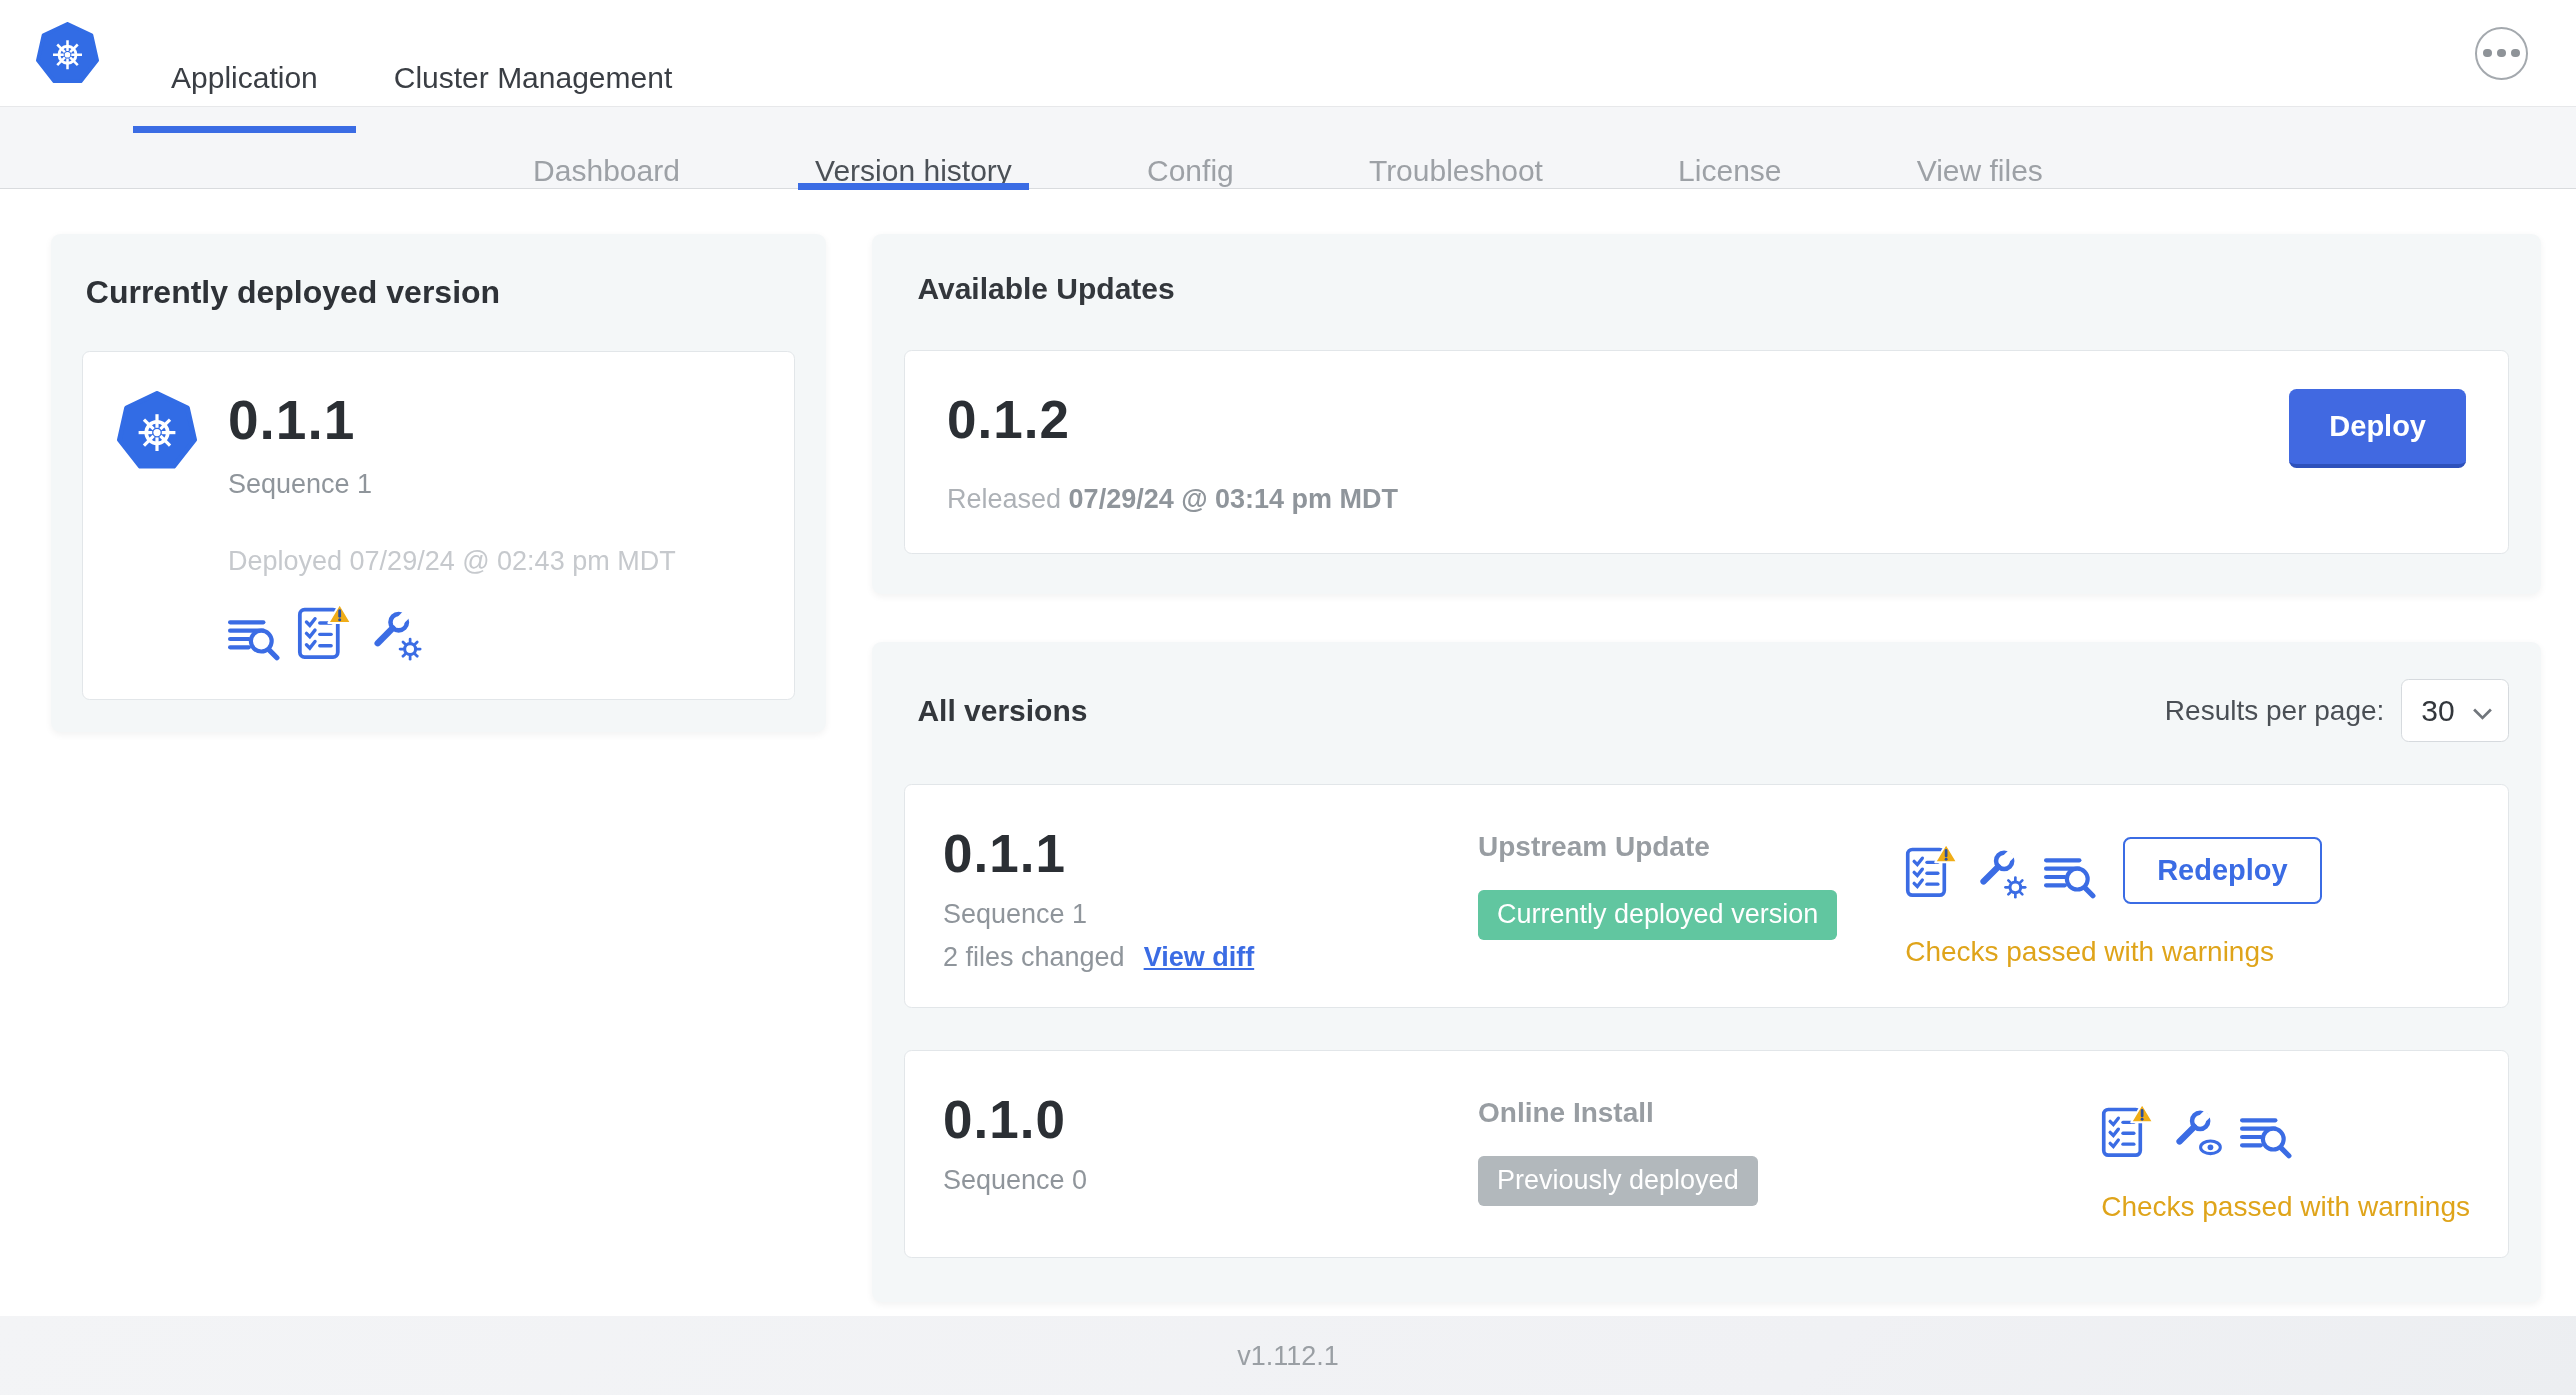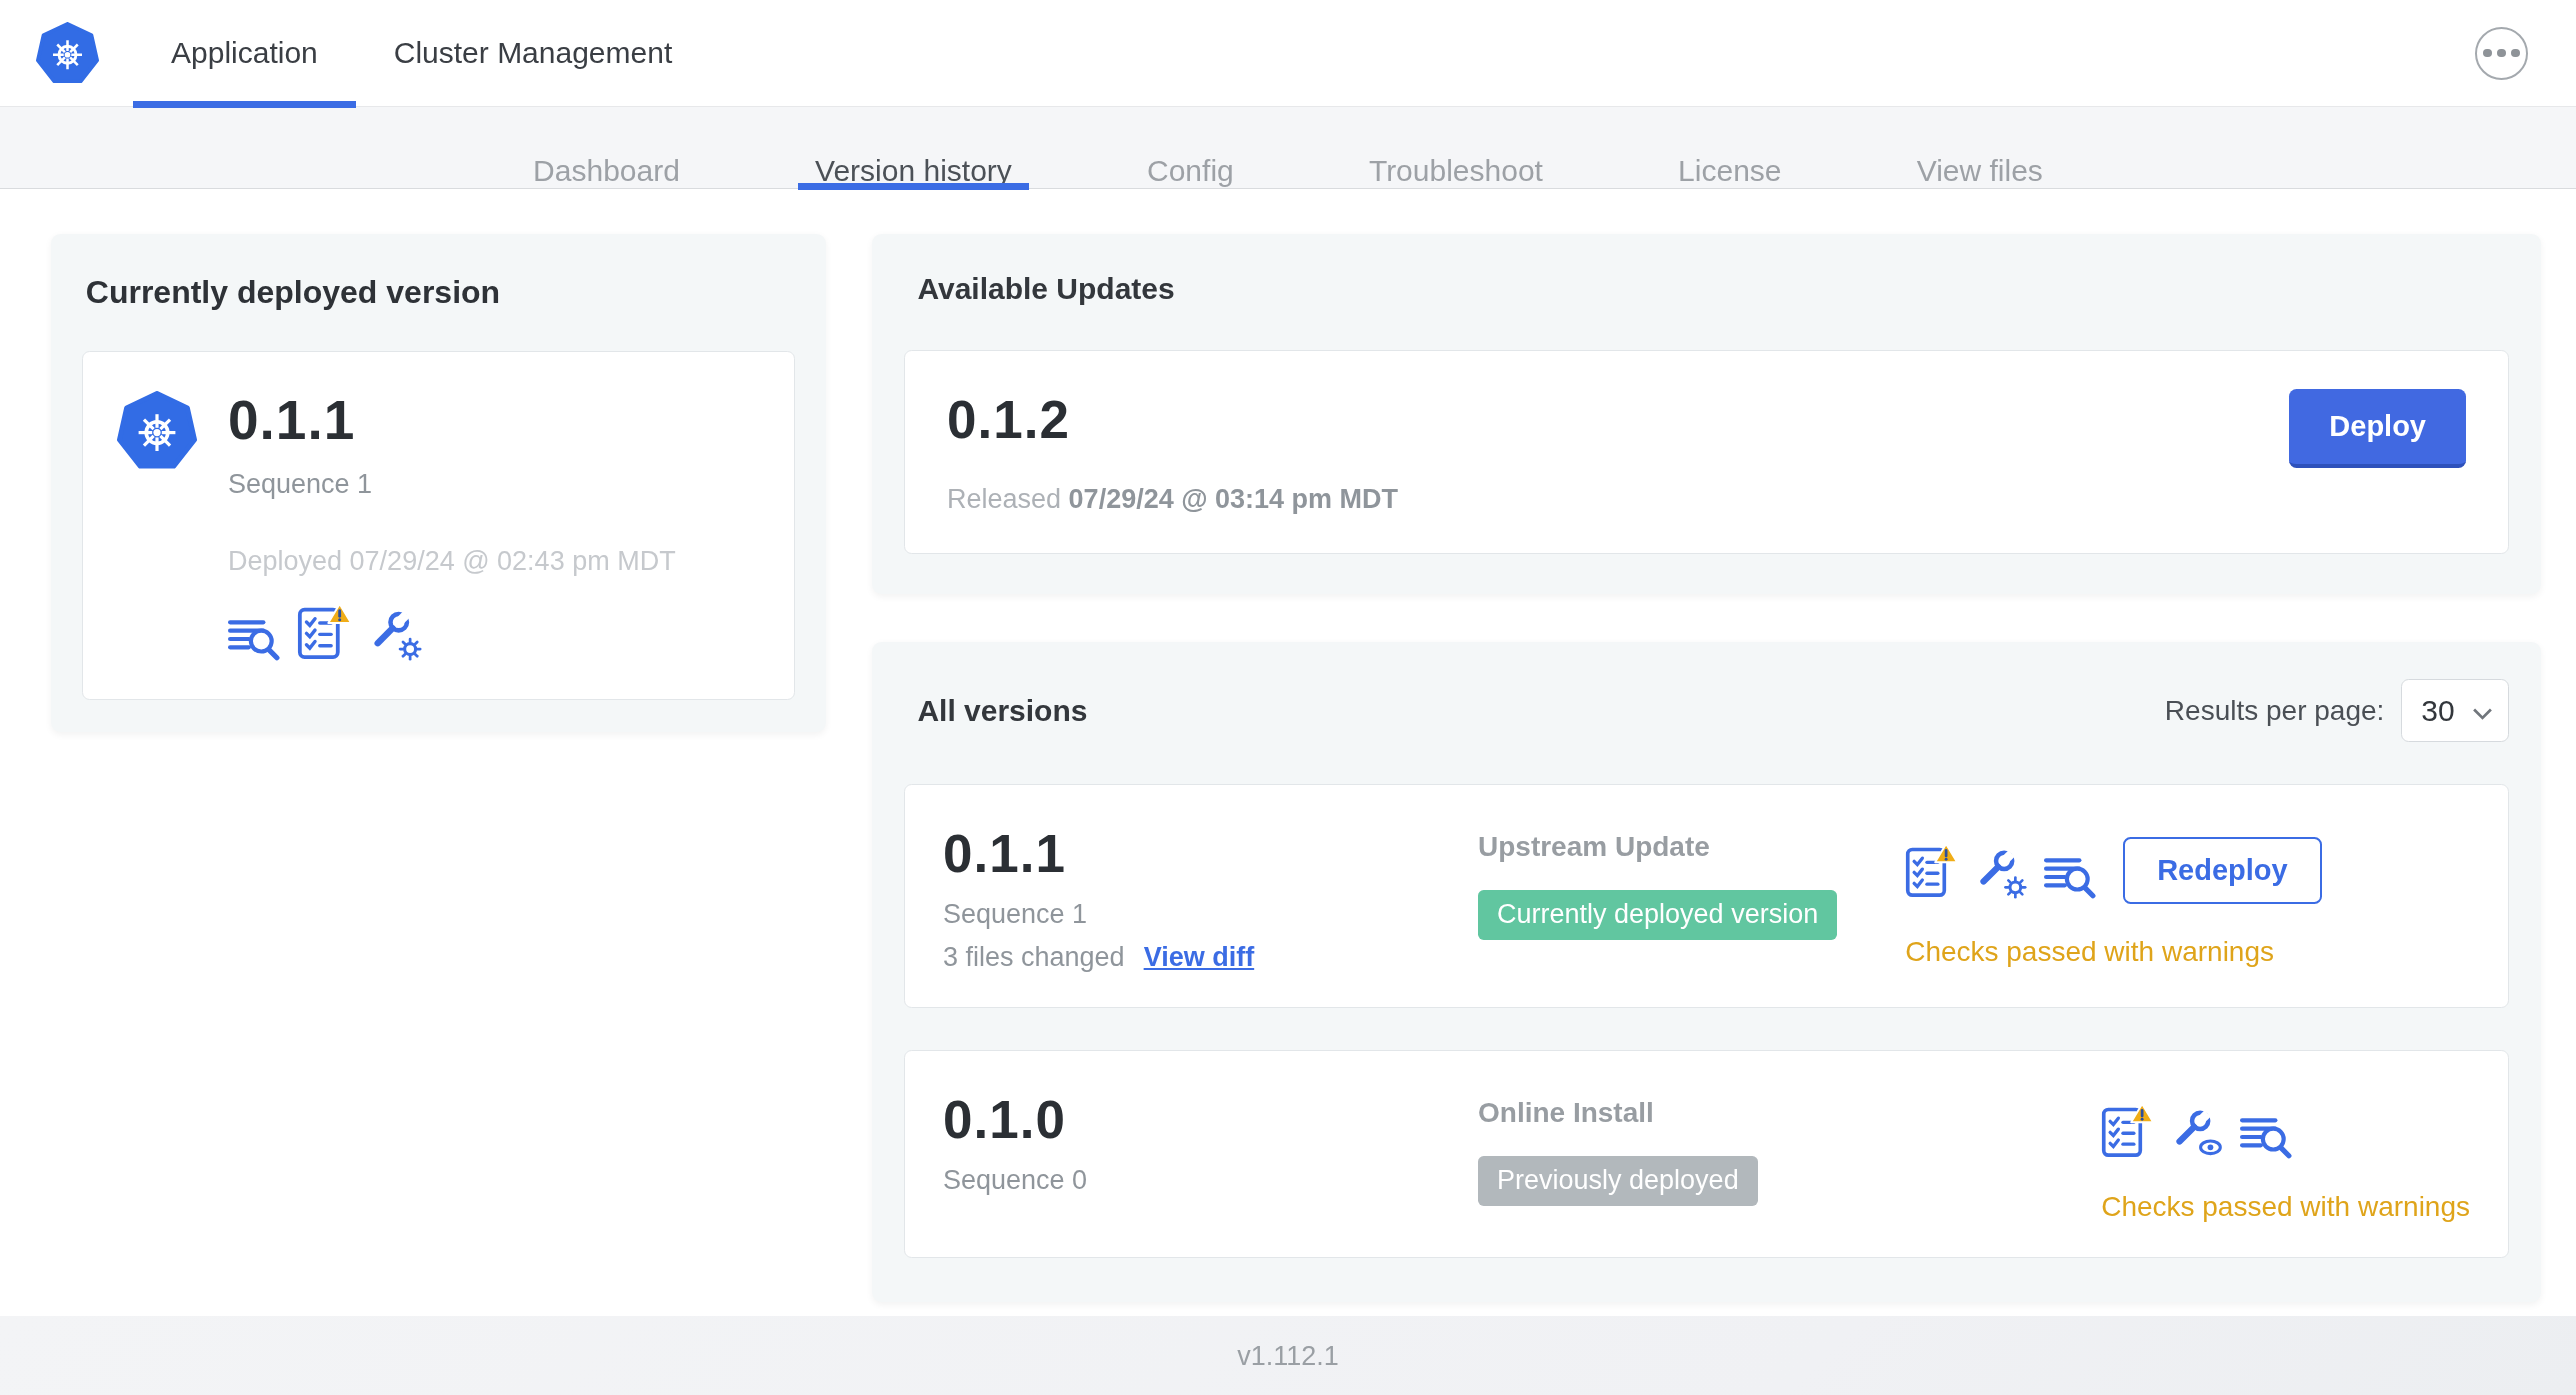--- a/index.html
+++ b/index.html
@@ -25,20 +25,21 @@
   .app-tabs { display: flex; height: 100%; margin-left: 34px; }
   .app-tab {
     height: 100%;
     display: flex; align-items: center;
     padding: 0 38px;
     font-size: 30px;
     color: #3a3e44;
     position: relative;
     cursor: pointer;
     white-space: nowrap;
+    margin-top: 25px;
   }
   .app-tab.active::after {
     content: "";
     position: absolute; left: 0; right: 0; bottom: -1.9px;
     height: 6.7px; background: #3b6ce4;
   }
   .menu-btn {
     margin-left: auto;
     width: 53px; height: 53px;
     border-radius: 50%;
@@ -357,21 +358,21 @@
             </span>
           </div>
         </div>
       </div>
 
       <div class="inner-card vrow">
         <div>
           <div class="v-version">0.1.1</div>
           <div class="v-seq">Sequence 1</div>
           <div class="v-files">
-            <span>3 files changed</span>
+            <span>2 files changed</span>
             <a class="view-diff">View diff</a>
           </div>
         </div>
         <div>
           <div class="v-source">Upstream Update</div>
           <span class="v-badge badge-green">Currently deployed version</span>
         </div>
         <div class="v-right">
           <div class="v-actions">
             <div class="icon-row">

